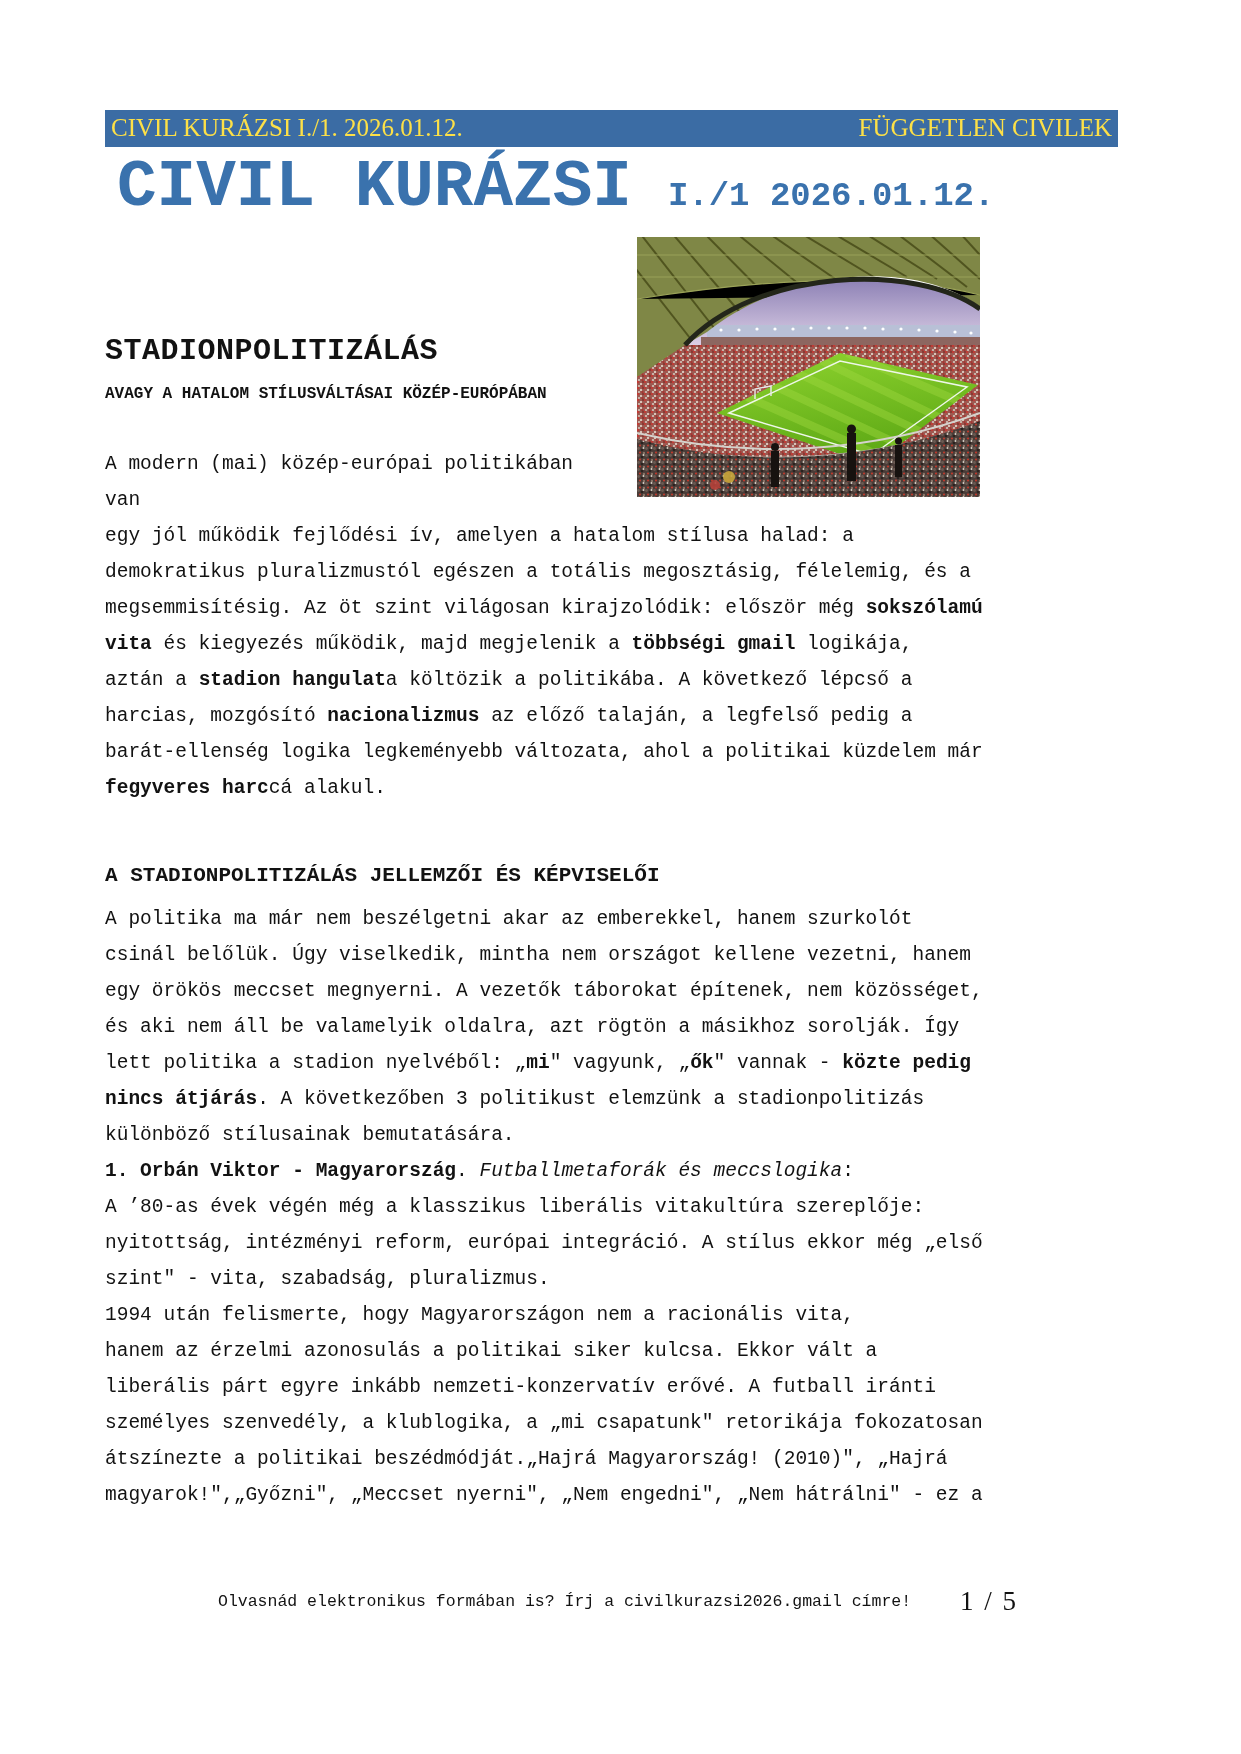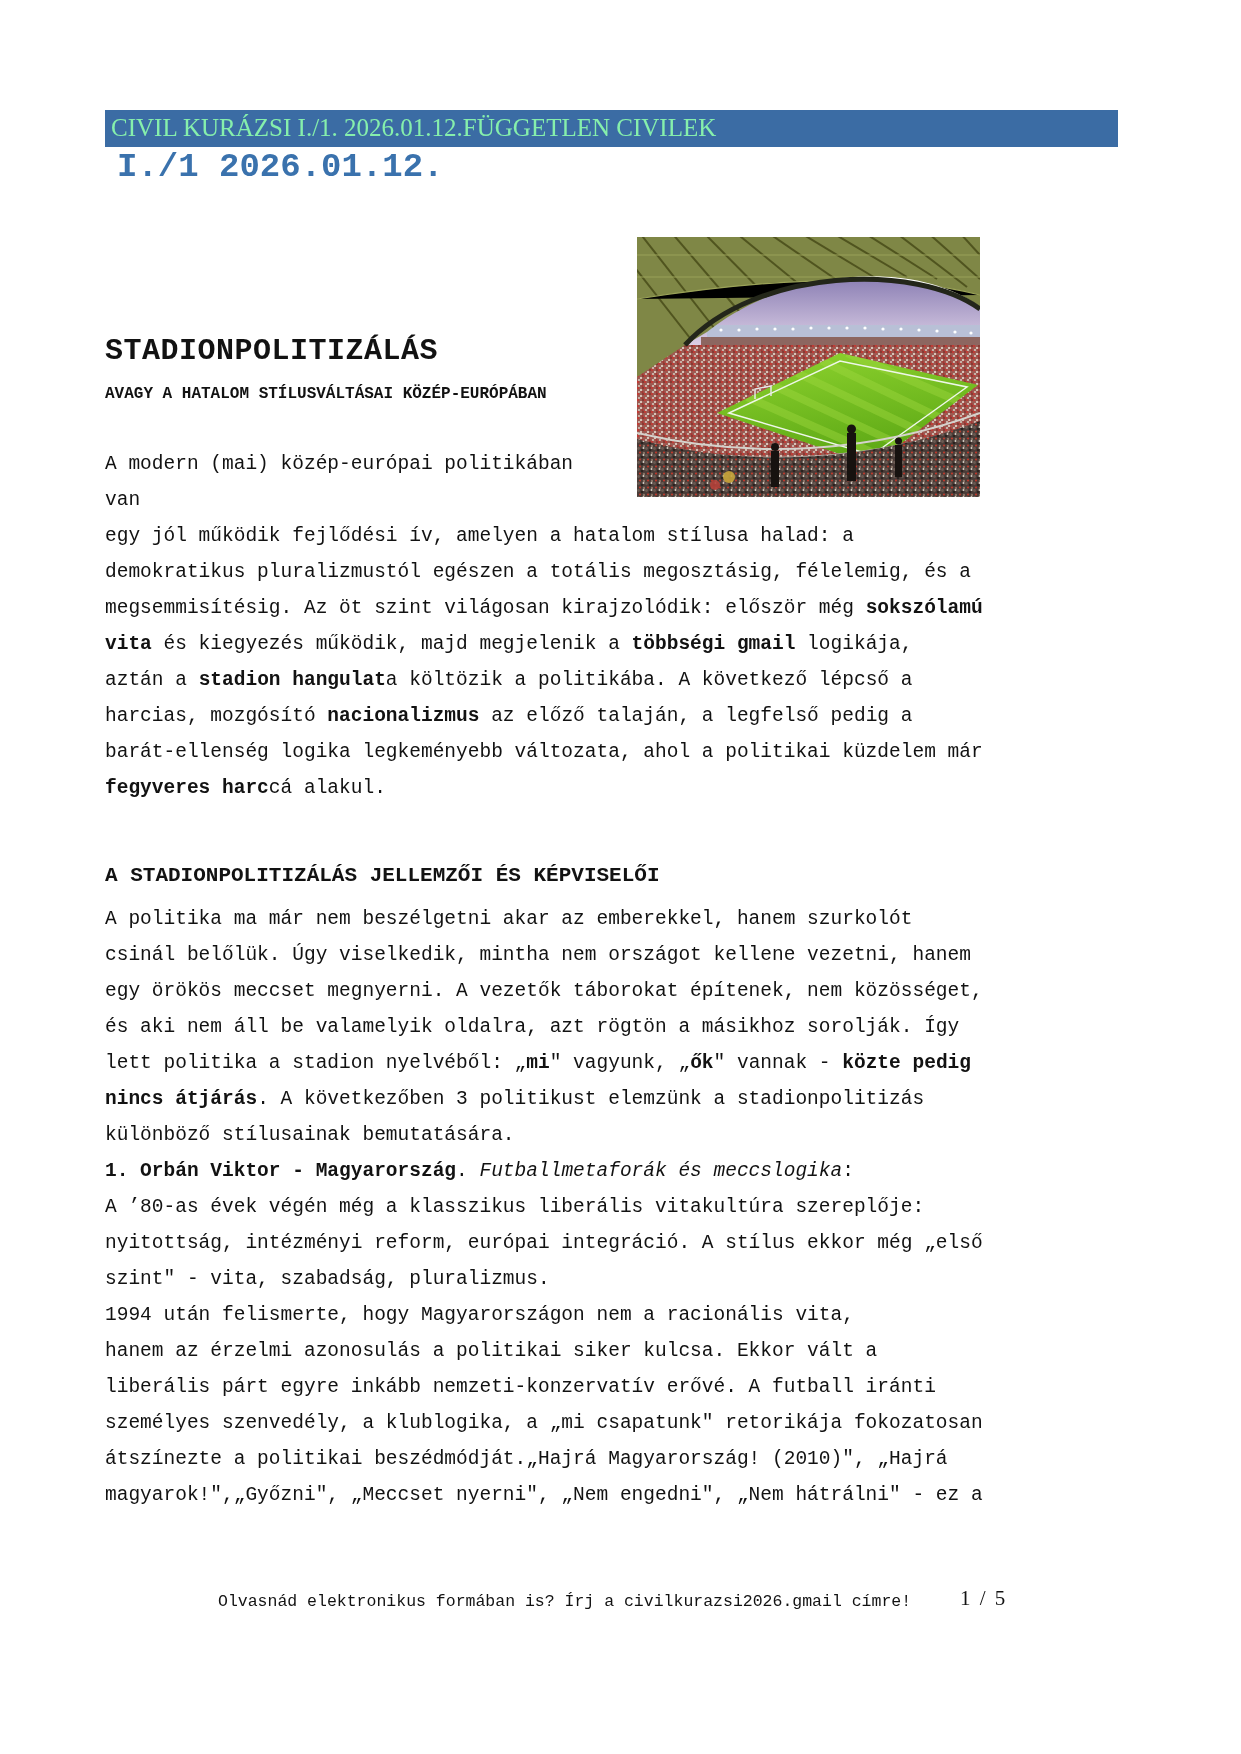--- a/index.html
+++ b/index.html
@@ -9,24 +9,24 @@
     position:relative;
     font-family:"Liberation Mono", monospace;
     color:#121212;
     overflow:hidden;
   }
   
   .topbar {
     position:absolute; top:110px; left:105px;
     width:1013px; height:37px;
     background:#3b6ca4;
-    display:flex; align-items:center; justify-content:flex-start;
+    display:flex; align-items:center; justify-content:space-between;
     padding:0 6px 2px 6px;
     font-family:"Liberation Serif", serif;
-    font-size:25px; color:#86efac;
+    font-size:25px; color:#fde047;
     white-space:nowrap;
   }
   
   .masthead {
     position:absolute; top:148px; left:117px;
     display:flex; align-items:baseline; gap:36px;
     color:#3a72ad; font-weight:bold; white-space:nowrap;
   }
   .masthead .big   { font-size:66px; line-height:80px; }
   .masthead .issue { font-size:34px; }
@@ -66,32 +66,33 @@
   .footer {
     position:absolute; top:1586px; left:105px; width:1030px; height:40px;
   }
   .footer .note {
     position:absolute; left:113px; top:6px;
     font-size:16.5px; white-space:nowrap;
   }
   .footer .pagenum {
     position:absolute; left:855px; top:0;
     font-family:"Liberation Serif", serif;
-    font-size:21px; letter-spacing:2px; white-space:nowrap;
+    font-size:27px; letter-spacing:2px; white-space:nowrap;
   }
 </style>
 </head>
 <body>
 
 <div class="topbar">
   <span>CIVIL KURÁZSI  I./1. 2026.01.12.</span>
   <span>FÜGGETLEN CIVILEK</span>
 </div>
 
 <div class="masthead">
+  <span class="big">CIVIL KURÁZSI</span>
   <span class="issue">I./1 2026.01.12.</span>
 </div>
 
 <div class="article">
 
   <svg class="photo" viewBox="0 0 343 260" xmlns="http://www.w3.org/2000/svg" preserveAspectRatio="none" aria-hidden="true">
     <defs>
       <linearGradient id="skyG" x1="0" y1="0" x2="0" y2="1">
         <stop offset="0" stop-color="#8d81b5"></stop>
         <stop offset="1" stop-color="#dccfe6"></stop>

